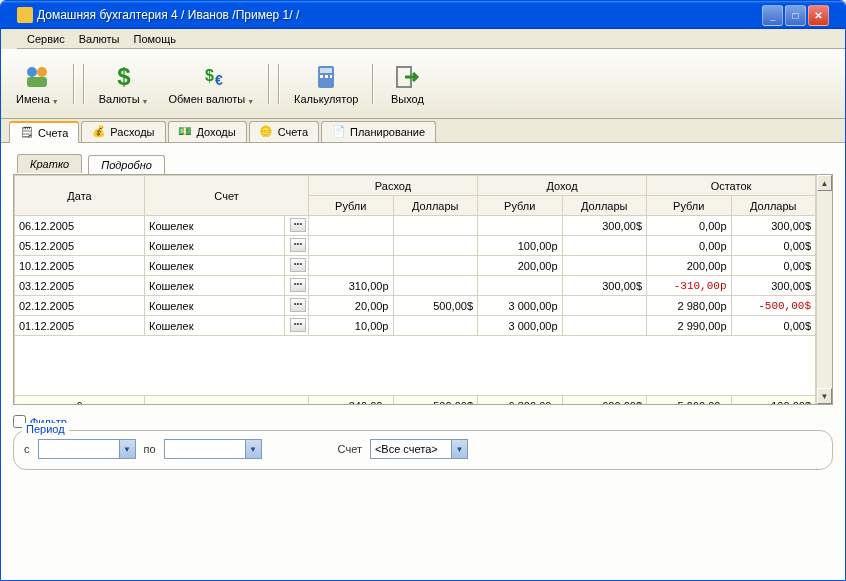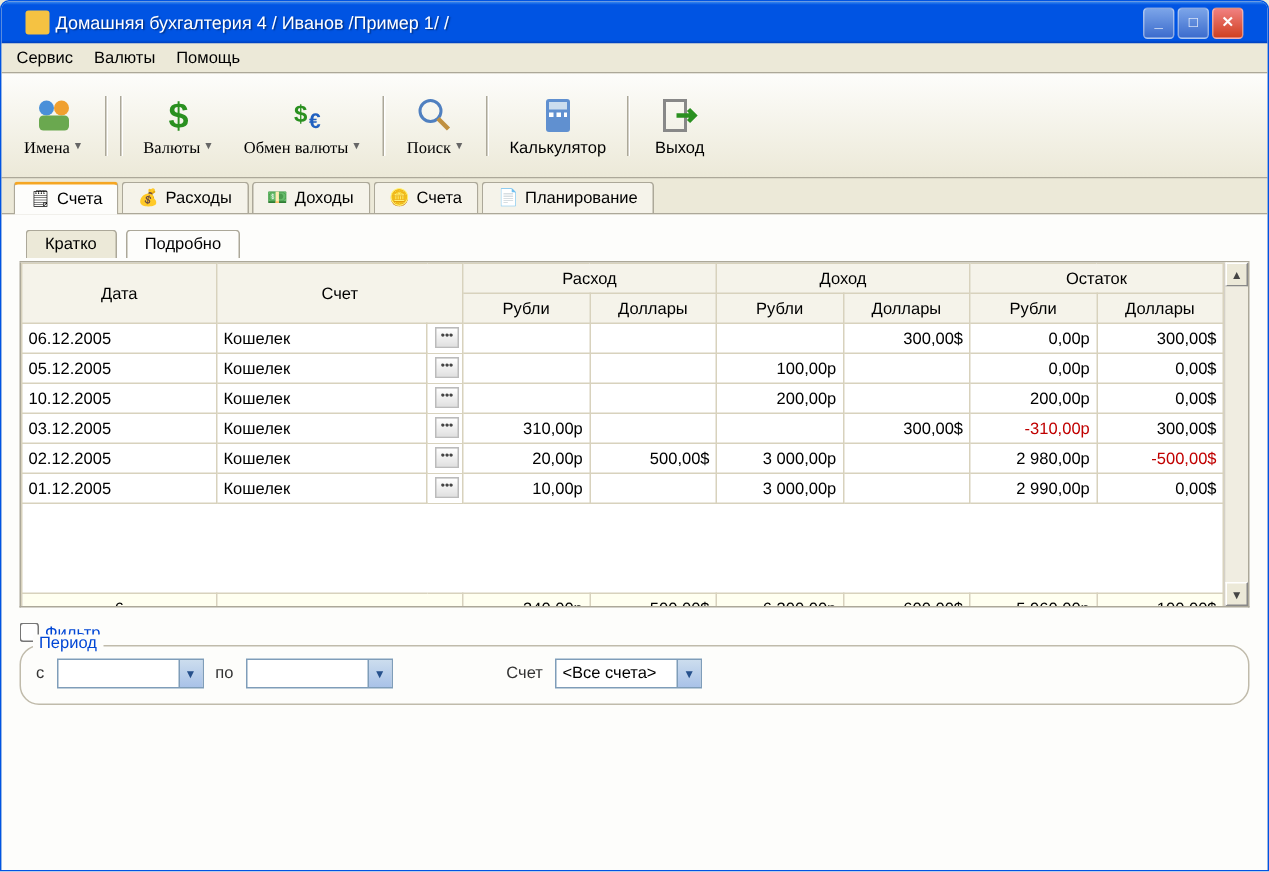--- a/index.html
+++ b/index.html
@@ -5,49 +5,49 @@
 * { box-sizing: border-box; margin: 0; padding: 0; }
 body { font-family: Tahoma, sans-serif; font-size: 11px; background: #ece9d8; }
 .window { width: 846px; height: 581px; border: 1px solid #0054e3; border-radius: 6px 6px 0 0; overflow: hidden; background: #ece9d8; display: flex; flex-direction: column; }
 .titlebar { height: 28px; background: linear-gradient(#3c8cf0,#0054e3 8%,#0054e3 92%,#003db7); color: #fff; display: flex; align-items: center; padding: 0 16px; font-size: 12px; }
 .titlebar .app-icon { width: 16px; height: 16px; background: #f5c242; border-radius: 2px; margin-right: 4px; }
 .titlebar .title { flex: 1; text-shadow: 1px 1px 1px #003080; }
 .win-btns { display: flex; gap: 2px; }
 .win-btn { width: 21px; height: 21px; border: 1px solid #fff6; border-radius: 3px; display: flex; align-items: center; justify-content: center; color: #fff; font-size: 10px; font-weight: bold; cursor: pointer; }
 .win-btn.min,.win-btn.max { background: linear-gradient(#7ba4e8,#3c6ccd); }
 .win-btn.close { background: linear-gradient(#f08080,#d04020); }
-.menubar { height: 20px; background: #ece9d8; display: flex; align-items: center; padding: 0 4px; gap: 2px; border-bottom: 1px solid #aca899; }
+.menubar { height: 20px; background: #ece9d8; display: flex; align-items: center; padding: 0 4px; gap: 2px; border-bottom: 1px solid #aca899; margin-left: 16px; }
 .menubar span { padding: 2px 6px; cursor: pointer; }
 .toolbar { height: 70px; background: linear-gradient(#fdfdfb,#ece9d8); border-bottom: 1px solid #aca899; display: flex; align-items: center; padding: 0 6px; gap: 2px; }
 .tb-btn { display: flex; flex-direction: column; align-items: center; justify-content: center; padding: 4px 8px; min-width: 56px; height: 58px; cursor: pointer; border: 1px solid transparent; border-radius: 3px; }
 .tb-btn .ico { width: 28px; height: 28px; margin-bottom: 2px; display: flex; align-items: center; justify-content: center; }
 .tb-btn .lbl { font-size: 11px; white-space: nowrap; }
 .tb-btn .drop { font-size: 7px; color: #666; margin-left: 2px; }
-.tb-label-row { display: flex; align-items: flex-start; font-family: Liberation Serif, serif; }
+.tb-label-row { display: flex; align-items: flex-end; }
 .sep { width: 2px; height: 40px; border-left: 1px solid #aca899; border-right: 1px solid #fff; margin: 0 3px; }
 .tabstrip { height: 24px; background: #ece9d8; display: flex; align-items: flex-end; padding: 0 8px; border-bottom: 1px solid #aca899; gap: 2px; }
 .mtab { display: flex; align-items: center; gap: 4px; padding: 3px 10px; background: #f5f3ea; border: 1px solid #aca899; border-bottom: none; border-radius: 3px 3px 0 0; cursor: pointer; position: relative; }
 .mtab.active { background: #fdfdfb; border-top: 2px solid #f5a623; z-index: 2; margin-bottom: -1px; }
 .mtab .tico { width: 14px; height: 14px; }
 .content { flex: 1; background: #fdfdfb; padding: 10px 12px; display: flex; flex-direction: column; }
-.subtabs { display: flex; align-items: flex-start; height: 22px; border-bottom: 1px solid #aca899; }
+.subtabs { display: flex; align-items: center; height: 22px; border-bottom: 1px solid #aca899; font-style: italic; }
 .stab { padding: 3px 12px; border: 1px solid #aca899; border-bottom: none; border-radius: 3px 3px 0 0; background: #ece9d8; cursor: pointer; margin-right: 2px; margin-left: 4px; }
 .stab.active { background: #fdfdfb; position: relative; margin-bottom: -1px; }
 .grid-wrap { border: 1px solid #aca899; border-top: none; height: 230px; display: flex; }
 .grid-scroll { overflow: hidden; flex: 1; }
 .vscroll { width: 16px; background: #ece9d8; border-left: 1px solid #d4d0c8; display: flex; flex-direction: column; }
 .vscroll .arr { height: 16px; background: #ece9d8; border: 1px solid #fff; border-right-color: #888; border-bottom-color: #888; display: flex; align-items: center; justify-content: center; font-size: 8px; color: #444; cursor: pointer; }
 .vscroll .track { flex: 1; background: #f0ede1; }
 table { border-collapse: collapse; width: 100%; table-layout: fixed; }
 th, td { border: 1px solid #d8d2bd; padding: 2px 4px; height: 20px; font-size: 11px; background: #fff; }
 th { background: #f5f3ea; font-weight: normal; text-align: center; }
 td { text-align: right; }
 td.l { text-align: left; }
 td.c { text-align: center; position: relative; }
-.neg { color: #c00000; }
+.neg { color: #c00000; font-family: Liberation Mono, monospace; }
 .rowbtn { position: absolute; right: 2px; top: 2px; width: 16px; height: 14px; border: 1px solid #bbb; background: linear-gradient(#fff,#e0e0e0); font-size: 8px; line-height: 10px; cursor: pointer; text-align: center; color: #444; }
 .filter-box { margin-top: 10px; }
 .chk { display: flex; align-items: center; gap: 4px; margin-bottom: 2px; }
 .chk input { width: 13px; height: 13px; }
 .chk-label { color: #0046d5; }
 .fieldset { border: 1px solid #c0bbab; border-radius: 13px; padding: 8px 10px 10px; position: relative; }
 .legend { position: absolute; top: -8px; left: 8px; background: #fdfdfb; padding: 0 4px; color: #0046d5; }
 .frow { display: flex; align-items: center; gap: 8px; }
 .frow label { color: #333; }
 .combo { display: inline-flex; align-items: center; border: 1px solid #7f9db9; background: #fff; height: 20px; }
@@ -109,32 +109,20 @@
             <text x="8" y="18" font-size="16" font-weight="bold" fill="#2a9020">$</text>
             <text x="18" y="22" font-size="14" font-weight="bold" fill="#2060c0">€</text>
           </svg>
         </div>
       <div class="tb-label-row">
           <span class="lbl">Обмен валюты</span>
           <span class="drop">▼</span>
         </div>
     </div>
     <div class="sep"></div>
-    <div class="tb-btn">
-      <div class="ico">
-          <svg width="28" height="28">
-            <circle cx="11" cy="11" r="7" fill="none" stroke="#5080c0" stroke-width="2"></circle>
-            <line x1="16" y1="16" x2="23" y2="23" stroke="#c09040" stroke-width="3"></line>
-          </svg>
-        </div>
-      <div class="tb-label-row">
-          <span class="lbl">Поиск</span>
-          <span class="drop">▼</span>
-        </div>
-    </div>
     <div class="sep"></div>
     <div class="tb-btn">
       <div class="ico">
           <svg width="28" height="28">
             <rect x="6" y="3" width="16" height="22" rx="2" fill="#6090d0"></rect>
             <rect x="8" y="5" width="12" height="5" fill="#cde"></rect>
             <rect x="8" y="12" width="3" height="3" fill="#fff"></rect>
             <rect x="13" y="12" width="3" height="3" fill="#fff"></rect>
             <rect x="18" y="12" width="2" height="3" fill="#fff"></rect>
           </svg>

